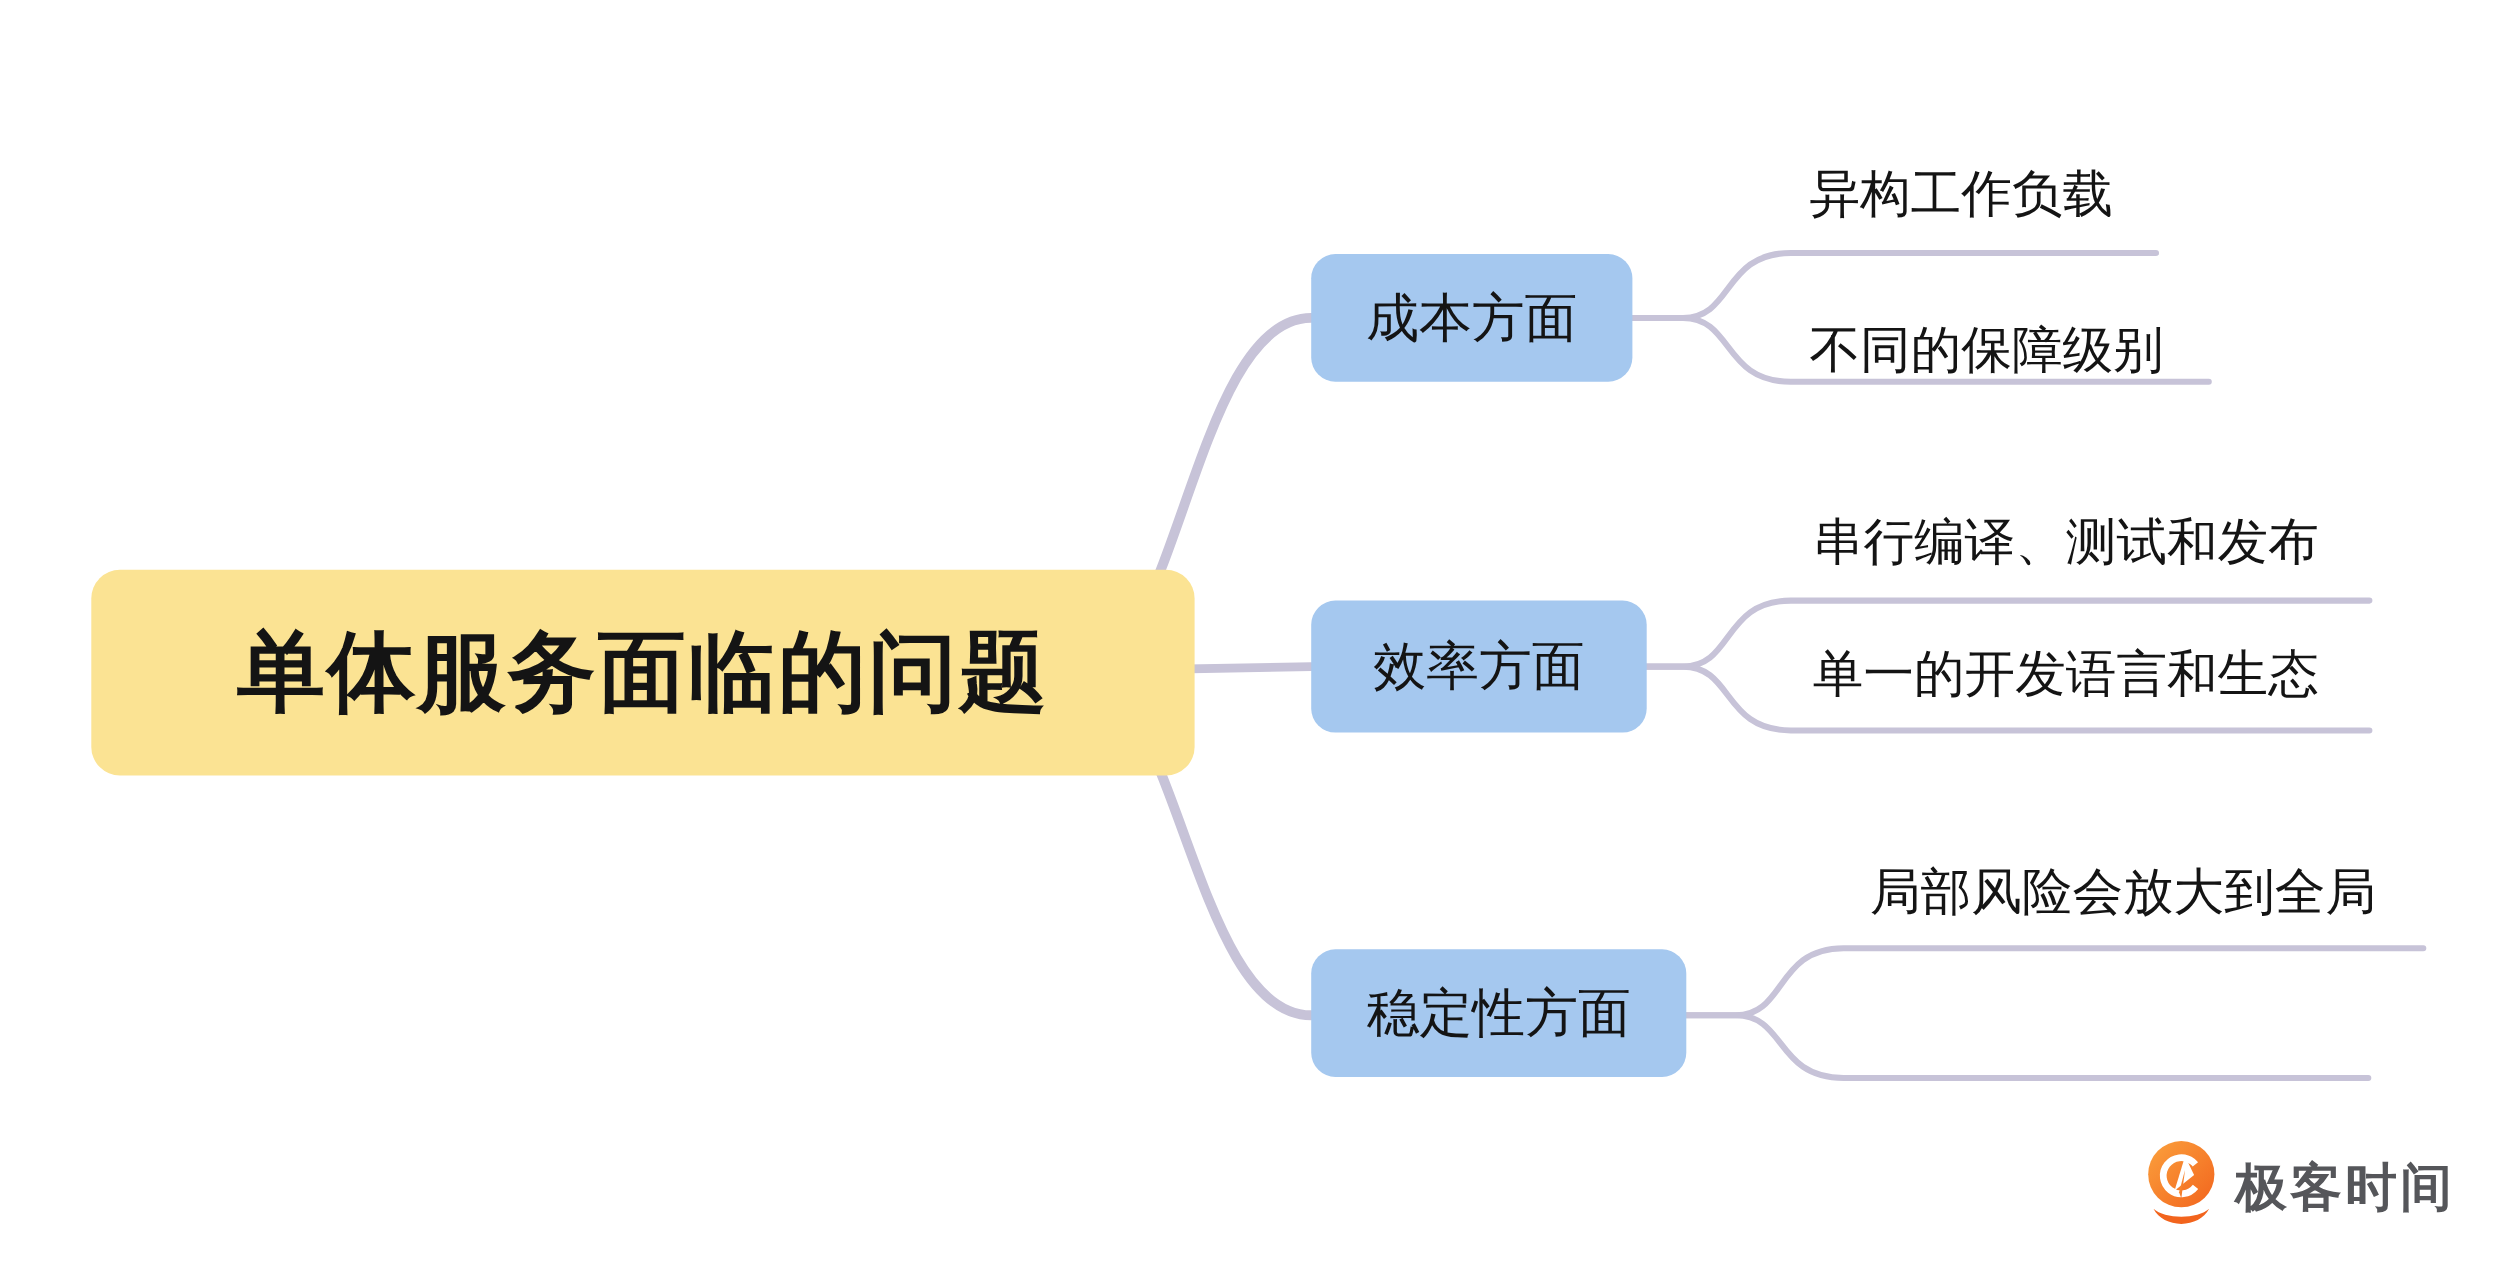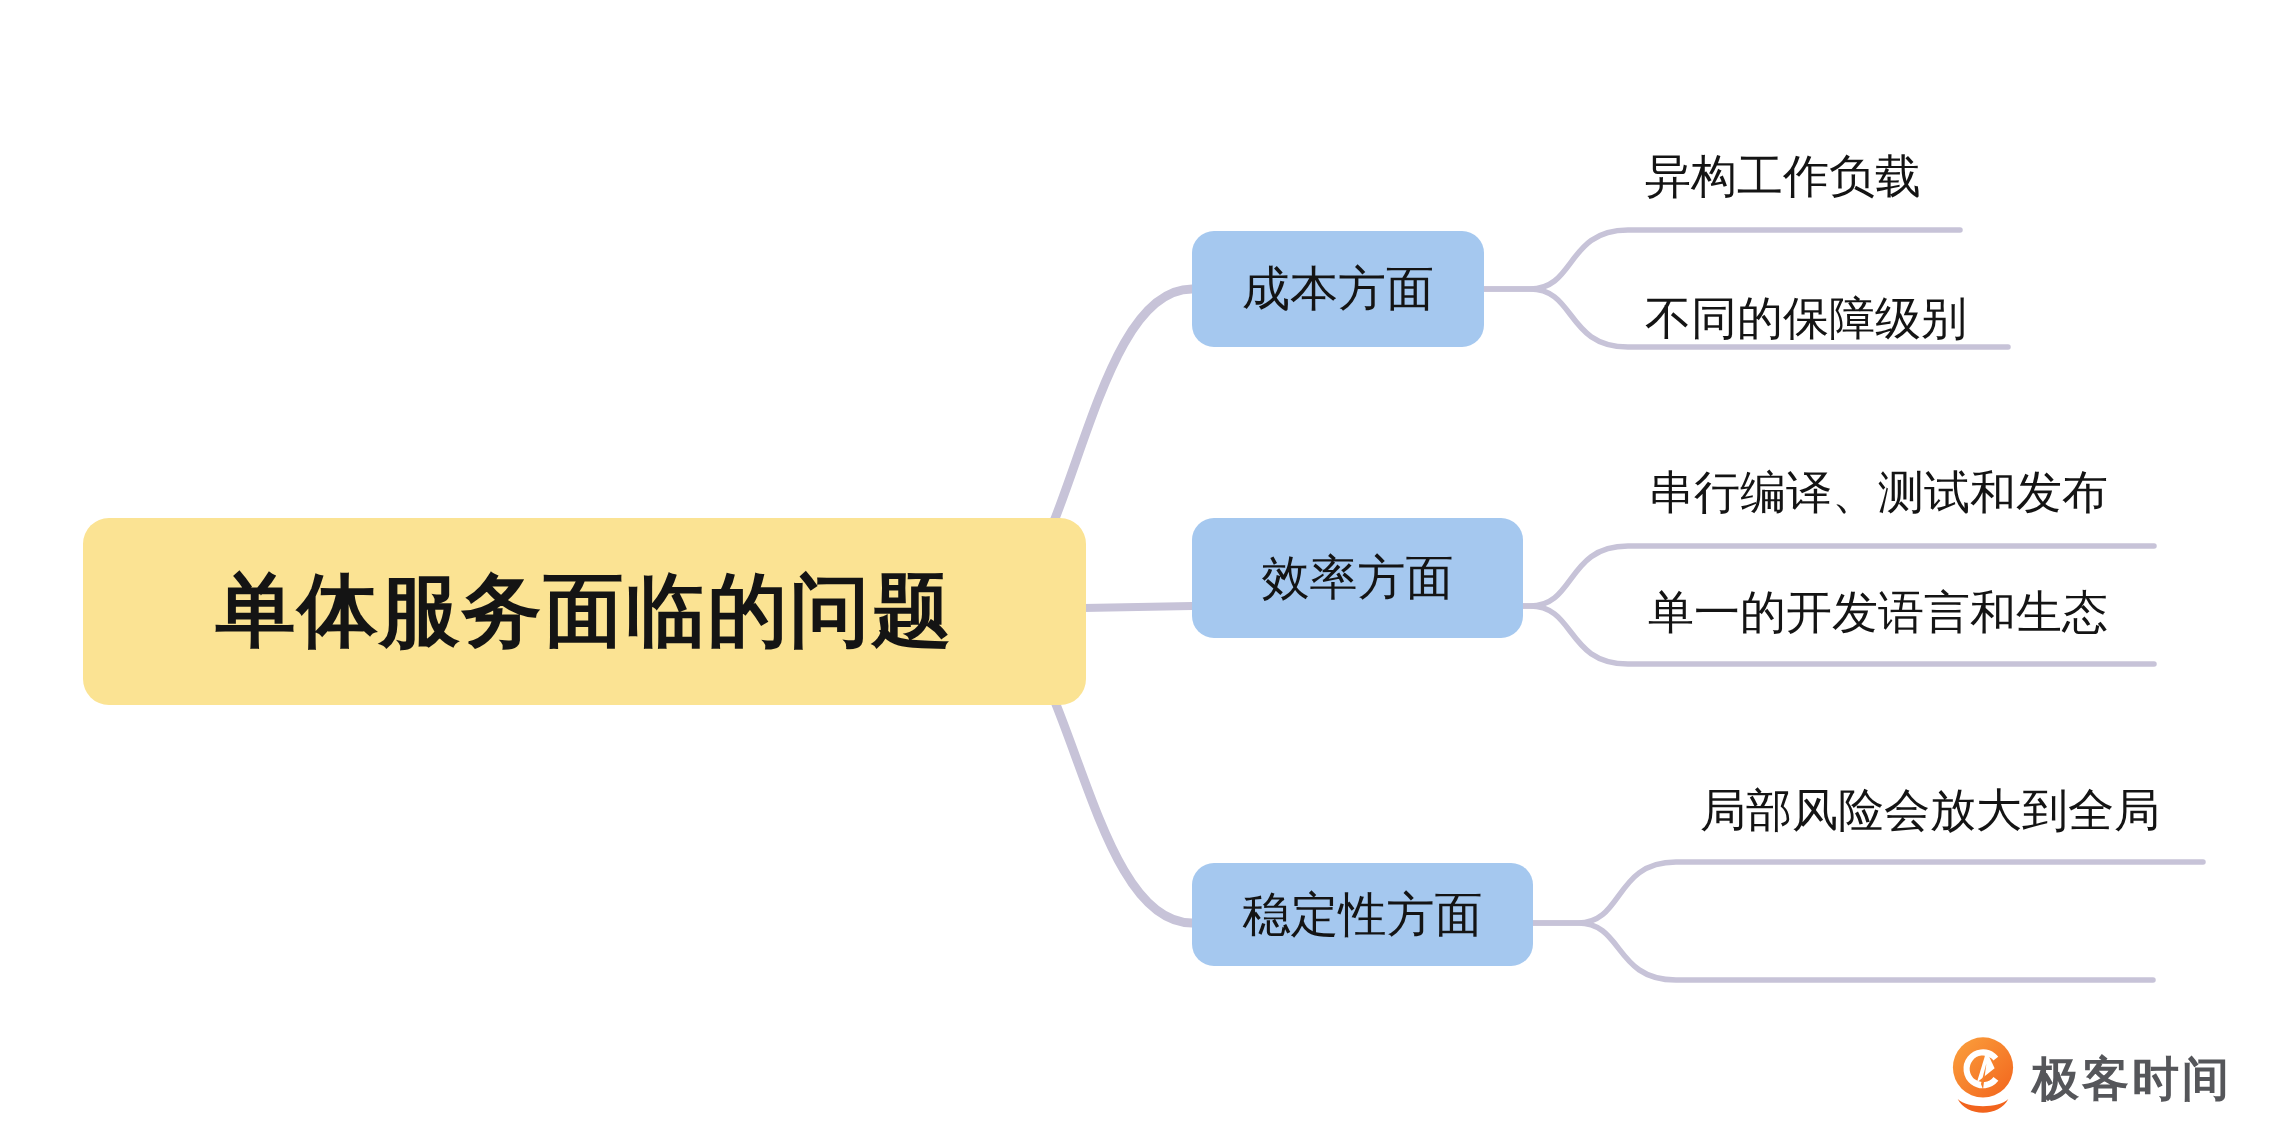--- a/index.html
+++ b/index.html
@@ -40,22 +40,22 @@
     font-weight: bold;
     letter-spacing: 2px;
   }
   .branch-node {
     background: var(--branch-bg, #a5c8ef);
     border-radius: 22px;
     font-size: 48px;
     font-weight: 500;
   }
   .branch-cost      { left: 1192px; top: 231px; width: 292px; height: 116px; text-align: right; }
-  .branch-efficiency{ left: 1192px; top: 518px; width: 331px; height: 120px; }
-  .branch-stability { left: 1192px; top: 863px; width: 341px; height: 103px; }
+  .branch-efficiency{ left: 1192px; top: 546px; width: 305px; height: 120px; }
+  .branch-stability { left: 1192px; top: 863px; width: 341px; height: 116px; }
   .leaf {
     position: absolute;
     font-size: 46px;
     font-weight: 400;
     line-height: 60px;
     color: var(--node-text, #141414);
     white-space: nowrap;
   }
   .leaf-1 { left: 1645px; top: 146px; }
   .leaf-2 { left: 1645px; top: 266px; margin-top: 22px; }

